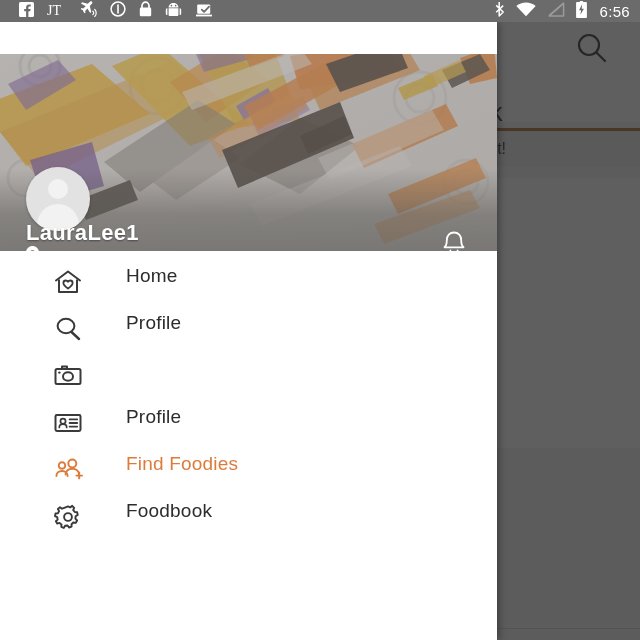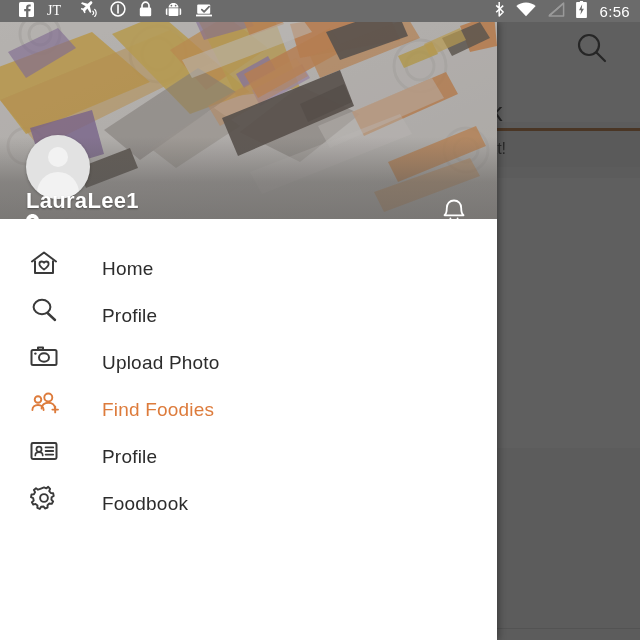--- a/index.html
+++ b/index.html
@@ -131,20 +131,21 @@
     box-shadow: 2px 0 7px rgba(0,0,0,.35);
   }
 
   
   #drawer-header {
     position: relative;
     width: 497px;
     height: 197px;
     overflow: hidden;
     background: #e8e7e5;
+    margin-top: 32px;
   }
   #collage {
     position: absolute;
     left: 0; top: 0;
     width: 497px; height: 197px;
   }
   #header-tint {
     position: absolute;
     left: 0; top: 0;
     width: 497px; height: 197px;
@@ -207,22 +208,23 @@
     width: 34px; height: 34px;
   }
 
   
   #drawer-menu {
     padding-top: 14px;
   }
   .menu-item {
     height: 47px;
     display: flex;
-    align-items: flex-end;
+    align-items: flex-start;
     cursor: pointer;
+    margin-left: 24px;
   }
   .menu-icon {
     width: 34px;
     height: 34px;
     margin-left: 27px;
     display: flex;
     align-items: center;
     justify-content: center;
     flex: none;
   }
@@ -379,54 +381,53 @@
 
     <div class="menu-item">
       <span class="menu-icon">
         <svg width="32" height="32" viewBox="0 0 32 32">
           <rect x="3.5" y="9" width="25" height="15" rx="1.5" fill="none" stroke="#3a3a3a" stroke-width="2"></rect>
           <path d="M10 9V6.5h5V9" fill="none" stroke="#3a3a3a" stroke-width="2" stroke-linejoin="round"></path>
           <ellipse cx="16" cy="16.5" rx="5" ry="4.2" fill="none" stroke="#3a3a3a" stroke-width="2"></ellipse>
           <circle cx="7.4" cy="12.6" r="1.2" fill="#3a3a3a"></circle>
         </svg>
       </span>
-      <span class="menu-label">Upload Photo</span>
+    </div>
+
+    <div class="menu-item">
+      <span class="menu-icon">
+        <svg width="32" height="32" viewBox="0 0 32 32">
+          <rect x="3.5" y="8" width="25" height="16" rx="1.4" fill="none" stroke="#3a3a3a" stroke-width="2"></rect>
+          <circle cx="11" cy="14.2" r="2.6" fill="none" stroke="#3a3a3a" stroke-width="1.7"></circle>
+          <path d="M7.3 20.4c0-2 1.7-3.2 3.7-3.2s3.7 1.2 3.7 3.2" fill="none" stroke="#3a3a3a" stroke-width="1.7" stroke-linecap="round"></path>
+          <line x1="17.6" y1="12.4" x2="25.2" y2="12.4" stroke="#3a3a3a" stroke-width="1.8" stroke-linecap="round"></line>
+          <line x1="17.6" y1="16" x2="25.2" y2="16" stroke="#3a3a3a" stroke-width="1.8" stroke-linecap="round"></line>
+          <line x1="17.6" y1="19.6" x2="25.2" y2="19.6" stroke="#3a3a3a" stroke-width="1.8" stroke-linecap="round"></line>
+        </svg>
+      </span>
+      <span class="menu-label">Profile</span>
     </div>
 
     <div class="menu-item active">
       <span class="menu-icon">
         <svg width="32" height="32" viewBox="0 0 32 32">
           <circle cx="10" cy="11.5" r="3.3" fill="none" stroke="#dd7b3b" stroke-width="1.9"></circle>
           <path d="M4.4 22c0-3.1 2.5-5 5.6-5s5.6 1.9 5.6 5" fill="none" stroke="#dd7b3b" stroke-width="1.9" stroke-linecap="round"></path>
           <circle cx="20.3" cy="9.5" r="4" fill="none" stroke="#dd7b3b" stroke-width="1.9"></circle>
           <path d="M13.6 20.5c0-3.6 3-5.8 6.7-5.8s6.7 2.2 6.7 5.8" fill="none" stroke="#dd7b3b" stroke-width="1.9" stroke-linecap="round"></path>
           <line x1="24.4" y1="21.6" x2="30" y2="21.6" stroke="#dd7b3b" stroke-width="1.9" stroke-linecap="round"></line>
           <line x1="27.2" y1="18.8" x2="27.2" y2="24.4" stroke="#dd7b3b" stroke-width="1.9" stroke-linecap="round"></line>
         </svg>
       </span>
       <span class="menu-label">Find Foodies</span>
     </div>
 
     <div class="menu-item">
       <span class="menu-icon">
         <svg width="32" height="32" viewBox="0 0 32 32">
-          <rect x="3.5" y="8" width="25" height="16" rx="1.4" fill="none" stroke="#3a3a3a" stroke-width="2"></rect>
-          <circle cx="11" cy="14.2" r="2.6" fill="none" stroke="#3a3a3a" stroke-width="1.7"></circle>
-          <path d="M7.3 20.4c0-2 1.7-3.2 3.7-3.2s3.7 1.2 3.7 3.2" fill="none" stroke="#3a3a3a" stroke-width="1.7" stroke-linecap="round"></path>
-          <line x1="17.6" y1="12.4" x2="25.2" y2="12.4" stroke="#3a3a3a" stroke-width="1.8" stroke-linecap="round"></line>
-          <line x1="17.6" y1="16" x2="25.2" y2="16" stroke="#3a3a3a" stroke-width="1.8" stroke-linecap="round"></line>
-          <line x1="17.6" y1="19.6" x2="25.2" y2="19.6" stroke="#3a3a3a" stroke-width="1.8" stroke-linecap="round"></line>
-        </svg>
-      </span>
-      <span class="menu-label">Profile</span>
-    </div>
-
-    <div class="menu-item">
-      <span class="menu-icon">
-        <svg width="32" height="32" viewBox="0 0 32 32">
           <path d="M16 5.4l2.3 1 1.9-1.6 1.9 2-.9 2.3 1.6 1.9 2.4.3.5 2.7-2.1 1.2-.2 2.5 1.7 1.8-1.4 2.4-2.4-.4-1.8 1.7.1 2.4-2.6.9-1.4-2-2.5.3-1.3 2.1-2.5-1.1.2-2.4-2-1.5-2.3.7-1.3-2.4 1.8-1.6-.5-2.4-2.2-1 .5-2.7 2.4-.2 1.2-2.2-1.2-2.1 2.1-1.7 2 1.4 2.3-.9z" fill="none" stroke="#3a3a3a" stroke-width="1.9" stroke-linejoin="round"></path>
           <circle cx="16" cy="16" r="3.9" fill="none" stroke="#3a3a3a" stroke-width="1.9"></circle>
         </svg>
       </span>
       <span class="menu-label">Foodbook</span>
     </div>
 
   </div>
 </div>
 

